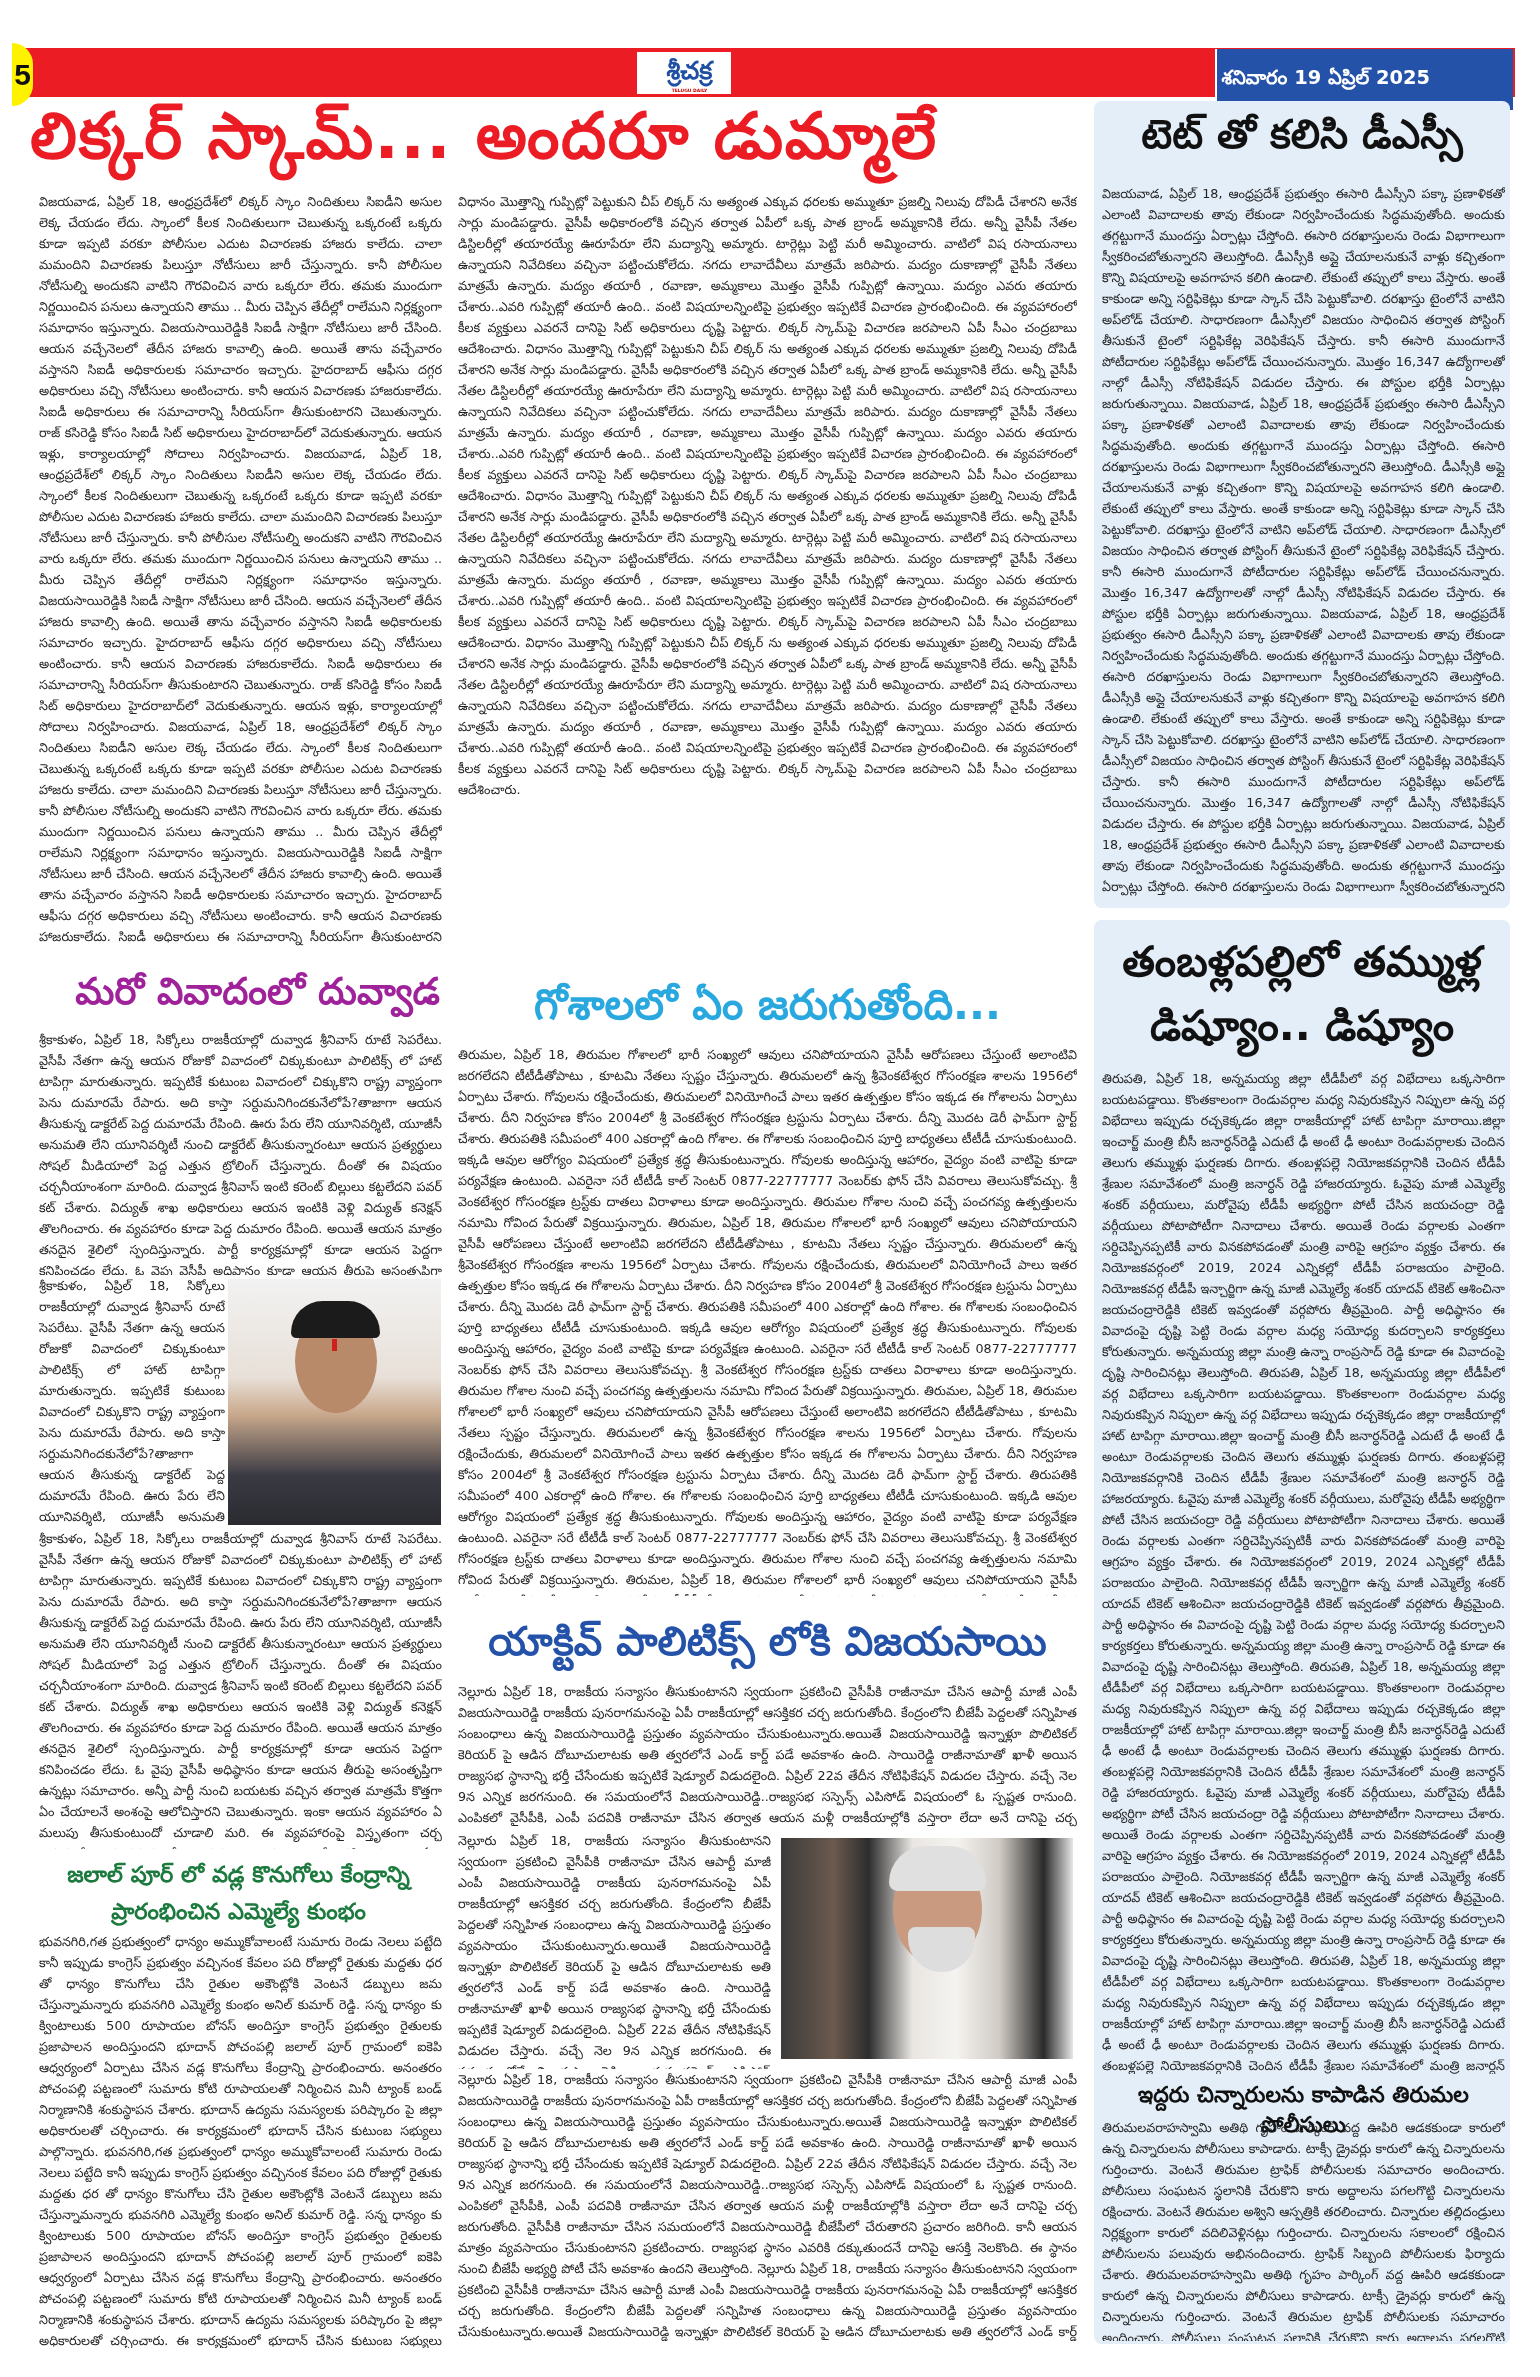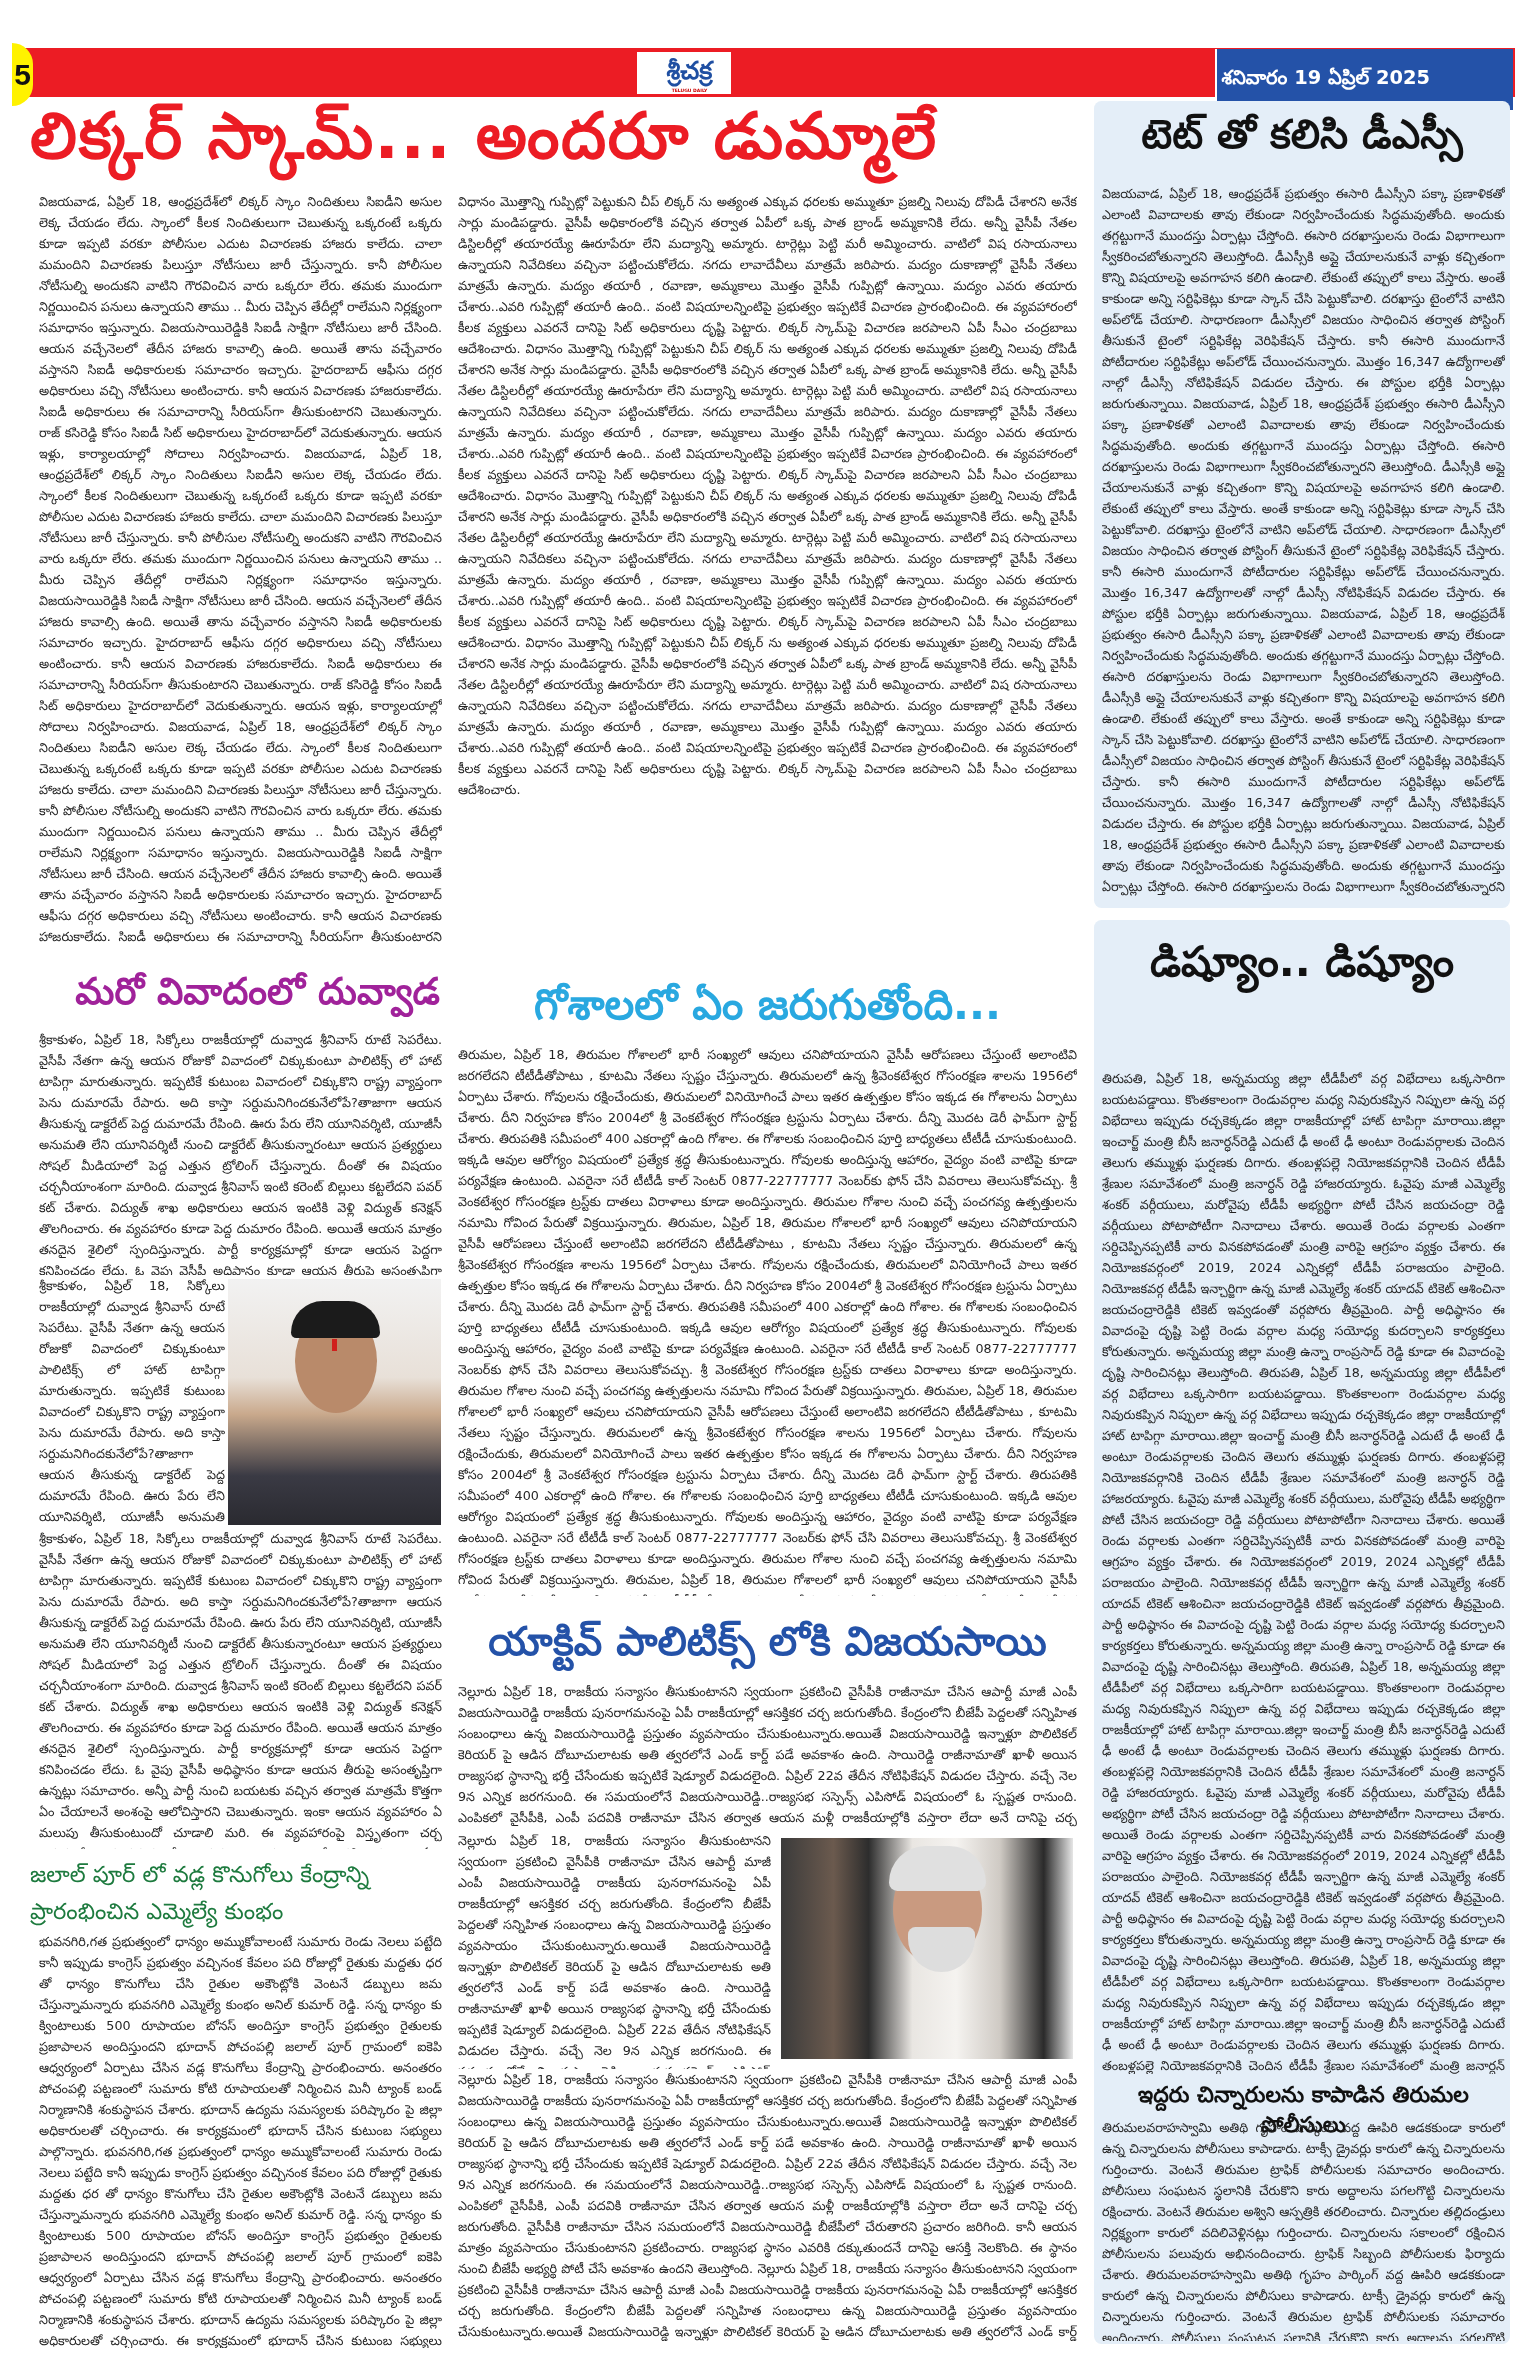--- a/index.html
+++ b/index.html
@@ -25,21 +25,21 @@
              letter-spacing: 1.5px; }
   .side-box { left: 1094px; top: 101px; width: 416px; background: #e4eef8; border-radius: 7.5px; }
   .side-box-1 { height: 807px; }
   .side-box-2 { top: 920px; height: 1424px; border-radius: 7.5px; }
   .hl-side { color: #111; font-weight: bold; text-align: center; }
   .hl-tet { left: 1094px; top: 104px; width: 416px; font-size: 40px; line-height: 60px; }
   .hl-tamb { left: 1094px; top: 930px; width: 416px; font-size: 42px; line-height: 64px; }
   .hl-duv { left: 37px; top: 962px; width: 403px; color: #a0229a; font-size: 37px; line-height: 60px; font-weight: bold; text-align: right; }
   .hl-gos { left: 462px; top: 973px; width: 611px; color: #29a8e0; font-size: 42px; line-height: 63px; font-weight: bold; text-align: center; }
   .hl-act { left: 462px; top: 1610px; width: 611px; color: #2452a8; font-size: 40px; line-height: 63px; font-weight: bold; text-align: center; }
-  .hl-jal { left: 30px; top: 1856px; width: 417px; color: #1d7a3e; font-size: 22.4px; line-height: 37px; font-weight: normal; }
+  .hl-jal { left: 30px; top: 1856px; width: 417px; color: #1d7a3e; font-size: 22.4px; line-height: 37px; font-weight: bold; text-align: center; }
   .hl-police { left: 1096px; top: 2080px; width: 415px; color: #111; font-size: 22px; line-height: 30px; font-weight: bold; text-align: center; }
   
   .col { font-size: 12.7px; line-height: 21px; text-align: justify; overflow: hidden; color: #222; }
   .col p { margin: 0; }
   .c1 { left: 39px; top: 191px; width: 403px; height: 760px; }
   .c2 { left: 458px; top: 191px; width: 619px; height: 760px; }
   .c3 { left: 1102px; top: 183px; width: 403px; height: 716px; }
   .c4a { left: 39px; top: 1029px; width: 403px; height: 246px; }
   .c4b { left: 39px; top: 1275px; width: 186px; height: 253px; }
   .c4c { left: 39px; top: 1528px; width: 403px; height: 321px; }
@@ -99,20 +99,21 @@
     <p>శ్రీకాకుళం, ఏప్రిల్ 18, సిక్కోలు రాజకీయాల్లో దువ్వాడ శ్రీనివాస్ రూటే సెపరేటు. వైసీపీ నేతగా ఉన్న ఆయన రోజుకో వివాదంలో చిక్కుకుంటూ పాలిటిక్స్ లో హాట్ టాపిగ్గా మారుతున్నారు. ఇప్పటికే కుటుంబ వివాదంలో చిక్కుకొని రాష్ట్ర వ్యాప్తంగా పెను దుమారమే రేపారు. అది కాస్తా సర్దుమనిగిందకునేలోపే?తాజాగా ఆయన తీసుకున్న డాక్టరేట్ పెద్ద దుమారమే రేపింది. ఊరు పేరు లేని యూనివర్శిటి, యూజీసీ అనుమతి లేని యూనివర్శిటీ నుంచి డాక్టరేట్ తీసుకున్నారంటూ ఆయన ప్రత్యర్థులు సోషల్ మీడియాలో పెద్ద ఎత్తున ట్రోలింగ్ చేస్తున్నారు. దీంతో ఈ విషయం చర్చనీయాంశంగా మారింది. దువ్వాడ శ్రీనివాస్ ఇంటి కరెంట్ బిల్లులు కట్టలేదని పవర్ కట్ చేశారు. విద్యుత్ శాఖ అధికారులు ఆయన ఇంటికి వెళ్లి విద్యుత్ కనెక్షన్ తొలగించారు. ఈ వ్యవహారం కూడా పెద్ద దుమారం రేపింది. అయితే ఆయన మాత్రం తనదైన శైలిలో స్పందిస్తున్నారు. పార్టీ కార్యక్రమాల్లో కూడా ఆయన పెద్దగా కనిపించడం లేదు. ఓ వైపు వైసీపీ అధిష్ఠానం కూడా ఆయన తీరుపై అసంతృప్తిగా ఉన్నట్లు సమాచారం. అన్నీ పార్టీ నుంచి బయటకు వచ్చిన తర్వాత మాత్రమే కొత్తగా ఏం చేయాలనే అంశంపై ఆలోచిస్తారని చెబుతున్నారు. ఇంకా ఆయన వ్యవహారం ఏ మలుపు తీసుకుంటుందో చూడాలి మరి. ఈ వ్యవహారంపై విస్తృతంగా చర్చ జరుగుతోంది. ఈ సమస్యలన్నీ ఆయన ఎలా ఎదుర్కొంటారో ఆసక్తిగా మారింది. ఏది ఏమైనా కేరాఫ్ అడ్రస్ గా నిలుస్తూ ఉన్నారు దువ్వాడ శ్రీనివాస్. శ్రీకాకుళం, ఏప్రిల్ 18, సిక్కోలు రాజకీయాల్లో దువ్వాడ శ్రీనివాస్ రూటే సెపరేటు. వైసీపీ నేతగా ఉన్న ఆయన రోజుకో వివాదంలో చిక్కుకుంటూ పాలిటిక్స్ లో హాట్ టాపిగ్గా మారుతున్నారు. ఇప్పటికే కుటుంబ వివాదంలో చిక్కుకొని రాష్ట్ర వ్యాప్తంగా పెను దుమారమే రేపారు. అది కాస్తా సర్దుమనిగిందకునేలోపే?తాజాగా ఆయన తీసుకున్న డాక్టరేట్ పెద్ద దుమారమే రేపింది. ఊరు పేరు లేని యూనివర్శిటి, యూజీసీ అనుమతి లేని యూనివర్శిటీ నుంచి డాక్టరేట్ తీసుకున్నారంటూ ఆయన ప్రత్యర్థులు సోషల్ మీడియాలో పెద్ద ఎత్తున ట్రోలింగ్ చేస్తున్నారు. దీంతో ఈ విషయం చర్చనీయాంశంగా మారింది. దువ్వాడ శ్రీనివాస్ ఇంటి కరెంట్ బిల్లులు కట్టలేదని పవర్ కట్ చేశారు. విద్యుత్ శాఖ అధికారులు ఆయన ఇంటికి వెళ్లి విద్యుత్ కనెక్షన్ తొలగించారు. ఈ వ్యవహారం కూడా పెద్ద దుమారం రేపింది. అయితే ఆయన మాత్రం తనదైన శైలిలో స్పందిస్తున్నారు. పార్టీ కార్యక్రమాల్లో కూడా ఆయన పెద్దగా కనిపించడం లేదు. ఓ వైపు వైసీపీ అధిష్ఠానం కూడా ఆయన తీరుపై అసంతృప్తిగా ఉన్నట్లు సమాచారం. అన్నీ పార్టీ నుంచి బయటకు వచ్చిన తర్వాత మాత్రమే కొత్తగా ఏం చేయాలనే అంశంపై ఆలోచిస్తారని చెబుతున్నారు. ఇంకా ఆయన వ్యవహారం ఏ మలుపు తీసుకుంటుందో చూడాలి మరి. ఈ వ్యవహారంపై విస్తృతంగా చర్చ జరుగుతోంది. ఈ సమస్యలన్నీ ఆయన ఎలా ఎదుర్కొంటారో ఆసక్తిగా మారింది. ఏది ఏమైనా కేరాఫ్ అడ్రస్ గా నిలుస్తూ ఉన్నారు దువ్వాడ శ్రీనివాస్. శ్రీకాకుళం, ఏప్రిల్ 18, సిక్కోలు రాజకీయాల్లో దువ్వాడ శ్రీనివాస్ రూటే సెపరేటు. వైసీపీ నేతగా ఉన్న ఆయన రోజుకో వివాదంలో చిక్కుకుంటూ పాలిటిక్స్ లో హాట్ టాపిగ్గా మారుతున్నారు. ఇప్పటికే కుటుంబ వివాదంలో చిక్కుకొని రాష్ట్ర వ్యాప్తంగా పెను దుమారమే రేపారు. అది కాస్తా సర్దుమనిగిందకునేలోపే?తాజాగా ఆయన తీసుకున్న డాక్టరేట్ పెద్ద దుమారమే రేపింది. ఊరు పేరు లేని యూనివర్శిటి, యూజీసీ అనుమతి లేని యూనివర్శిటీ నుంచి డాక్టరేట్ తీసుకున్నారంటూ ఆయన ప్రత్యర్థులు సోషల్ మీడియాలో పెద్ద ఎత్తున ట్రోలింగ్ చేస్తున్నారు. దీంతో ఈ విషయం చర్చనీయాంశంగా మారింది. దువ్వాడ శ్రీనివాస్ ఇంటి కరెంట్ బిల్లులు కట్టలేదని పవర్ కట్ చేశారు. విద్యుత్ శాఖ అధికారులు ఆయన ఇంటికి వెళ్లి విద్యుత్ కనెక్షన్ తొలగించారు. ఈ వ్యవహారం కూడా పెద్ద దుమారం రేపింది. అయితే ఆయన మాత్రం తనదైన శైలిలో స్పందిస్తున్నారు. పార్టీ కార్యక్రమాల్లో కూడా ఆయన పెద్దగా కనిపించడం లేదు. ఓ వైపు వైసీపీ అధిష్ఠానం కూడా ఆయన తీరుపై అసంతృప్తిగా ఉన్నట్లు సమాచారం. అన్నీ పార్టీ నుంచి బయటకు వచ్చిన తర్వాత మాత్రమే కొత్తగా ఏం చేయాలనే అంశంపై ఆలోచిస్తారని చెబుతున్నారు. ఇంకా ఆయన వ్యవహారం ఏ మలుపు తీసుకుంటుందో చూడాలి మరి. ఈ వ్యవహారంపై విస్తృతంగా చర్చ జరుగుతోంది. ఈ సమస్యలన్నీ ఆయన ఎలా ఎదుర్కొంటారో ఆసక్తిగా మారింది. ఏది ఏమైనా కేరాఫ్ అడ్రస్ గా నిలుస్తూ ఉన్నారు దువ్వాడ శ్రీనివాస్. శ్రీకాకుళం, ఏప్రిల్ 18, సిక్కోలు రాజకీయాల్లో దువ్వాడ శ్రీనివాస్ రూటే సెపరేటు. వైసీపీ నేతగా ఉన్న ఆయన రోజుకో వివాదంలో చిక్కుకుంటూ పాలిటిక్స్ లో హాట్ టాపిగ్గా మారుతున్నారు. ఇప్పటికే కుటుంబ వివాదంలో చిక్కుకొని రాష్ట్ర వ్యాప్తంగా పెను దుమారమే రేపారు. అది కాస్తా సర్దుమనిగిందకునేలోపే?తాజాగా ఆయన తీసుకున్న డాక్టరేట్ పెద్ద దుమారమే రేపింది. ఊరు పేరు లేని యూనివర్శిటి, యూజీసీ అనుమతి లేని యూనివర్శిటీ నుంచి డాక్టరేట్ తీసుకున్నారంటూ ఆయన ప్రత్యర్థులు సోషల్ మీడియాలో పెద్ద ఎత్తున ట్రోలింగ్ చేస్తున్నారు. దీంతో ఈ విషయం చర్చనీయాంశంగా మారింది. దువ్వాడ శ్రీనివాస్ ఇంటి కరెంట్ బిల్లులు కట్టలేదని పవర్ కట్ చేశారు. విద్యుత్ శాఖ అధికారులు ఆయన ఇంటికి వెళ్లి విద్యుత్ కనెక్షన్ తొలగించారు. ఈ వ్యవహారం కూడా పెద్ద దుమారం రేపింది. అయితే ఆయన మాత్రం తనదైన శైలిలో స్పందిస్తున్నారు. పార్టీ కార్యక్రమాల్లో కూడా ఆయన పెద్దగా కనిపించడం లేదు. ఓ వైపు వైసీపీ అధిష్ఠానం కూడా ఆయన తీరుపై అసంతృప్తిగా ఉన్నట్లు సమాచారం. అన్నీ పార్టీ నుంచి బయటకు వచ్చిన తర్వాత మాత్రమే కొత్తగా ఏం చేయాలనే అంశంపై ఆలోచిస్తారని చెబుతున్నారు. ఇంకా ఆయన వ్యవహారం ఏ మలుపు తీసుకుంటుందో చూడాలి మరి. ఈ వ్యవహారంపై విస్తృతంగా చర్చ జరుగుతోంది. ఈ సమస్యలన్నీ ఆయన ఎలా ఎదుర్కొంటారో ఆసక్తిగా మారింది. ఏది ఏమైనా కేరాఫ్ అడ్రస్ గా నిలుస్తూ ఉన్నారు దువ్వాడ శ్రీనివాస్.</p>
   </div>
 
 <div class="abs hl-gos">గోశాలలో ఏం జరుగుతోంది...</div>
 <div class="abs col c5">
     <p>తిరుమల, ఏప్రిల్ 18, తిరుమల గోశాలలో భారీ సంఖ్యలో ఆవులు చనిపోయాయని వైసీపీ ఆరోపణలు చేస్తుంటే అలాంటివి జరగలేదని టీటీడీతోపాటు , కూటమి నేతలు స్పష్టం చేస్తున్నారు. తిరుమలలో ఉన్న శ్రీవెంకటేశ్వర గోసంరక్షణ శాలను 1956లో ఏర్పాటు చేశారు. గోవులను రక్షించేందుకు, తిరుమలలో వినియోగించే పాలు ఇతర ఉత్పత్తుల కోసం ఇక్కడ ఈ గోశాలను ఏర్పాటు చేశారు. దీని నిర్వహణ కోసం 2004లో శ్రీ వెంకటేశ్వర గోసంరక్షణ ట్రస్టును ఏర్పాటు చేశారు. దీన్ని మొదట డెరీ ఫామ్‌గా స్టార్ట్ చేశారు. తిరుపతికి సమీపంలో 400 ఎకరాల్లో ఉంది గోశాల. ఈ గోశాలకు సంబంధించిన పూర్తి బాధ్యతలు టీటీడీ చూసుకుంటుంది. ఇక్కడి ఆవుల ఆరోగ్యం విషయంలో ప్రత్యేక శ్రద్ధ తీసుకుంటున్నారు. గోవులకు అందిస్తున్న ఆహారం, వైద్యం వంటి వాటిపై కూడా పర్యవేక్షణ ఉంటుంది. ఎవరైనా సరే టీటీడీ కాల్ సెంటర్ 0877-22777777 నెంబర్‌కు ఫోన్ చేసి వివరాలు తెలుసుకోవచ్చు. శ్రీ వెంకటేశ్వర గోసంరక్షణ ట్రస్ట్‌కు దాతలు విరాళాలు కూడా అందిస్తున్నారు. తిరుమల గోశాల నుంచి వచ్చే పంచగవ్య ఉత్పత్తులను నమామి గోవింద పేరుతో విక్రయిస్తున్నారు. తిరుమల, ఏప్రిల్ 18, తిరుమల గోశాలలో భారీ సంఖ్యలో ఆవులు చనిపోయాయని వైసీపీ ఆరోపణలు చేస్తుంటే అలాంటివి జరగలేదని టీటీడీతోపాటు , కూటమి నేతలు స్పష్టం చేస్తున్నారు. తిరుమలలో ఉన్న శ్రీవెంకటేశ్వర గోసంరక్షణ శాలను 1956లో ఏర్పాటు చేశారు. గోవులను రక్షించేందుకు, తిరుమలలో వినియోగించే పాలు ఇతర ఉత్పత్తుల కోసం ఇక్కడ ఈ గోశాలను ఏర్పాటు చేశారు. దీని నిర్వహణ కోసం 2004లో శ్రీ వెంకటేశ్వర గోసంరక్షణ ట్రస్టును ఏర్పాటు చేశారు. దీన్ని మొదట డెరీ ఫామ్‌గా స్టార్ట్ చేశారు. తిరుపతికి సమీపంలో 400 ఎకరాల్లో ఉంది గోశాల. ఈ గోశాలకు సంబంధించిన పూర్తి బాధ్యతలు టీటీడీ చూసుకుంటుంది. ఇక్కడి ఆవుల ఆరోగ్యం విషయంలో ప్రత్యేక శ్రద్ధ తీసుకుంటున్నారు. గోవులకు అందిస్తున్న ఆహారం, వైద్యం వంటి వాటిపై కూడా పర్యవేక్షణ ఉంటుంది. ఎవరైనా సరే టీటీడీ కాల్ సెంటర్ 0877-22777777 నెంబర్‌కు ఫోన్ చేసి వివరాలు తెలుసుకోవచ్చు. శ్రీ వెంకటేశ్వర గోసంరక్షణ ట్రస్ట్‌కు దాతలు విరాళాలు కూడా అందిస్తున్నారు. తిరుమల గోశాల నుంచి వచ్చే పంచగవ్య ఉత్పత్తులను నమామి గోవింద పేరుతో విక్రయిస్తున్నారు. తిరుమల, ఏప్రిల్ 18, తిరుమల గోశాలలో భారీ సంఖ్యలో ఆవులు చనిపోయాయని వైసీపీ ఆరోపణలు చేస్తుంటే అలాంటివి జరగలేదని టీటీడీతోపాటు , కూటమి నేతలు స్పష్టం చేస్తున్నారు. తిరుమలలో ఉన్న శ్రీవెంకటేశ్వర గోసంరక్షణ శాలను 1956లో ఏర్పాటు చేశారు. గోవులను రక్షించేందుకు, తిరుమలలో వినియోగించే పాలు ఇతర ఉత్పత్తుల కోసం ఇక్కడ ఈ గోశాలను ఏర్పాటు చేశారు. దీని నిర్వహణ కోసం 2004లో శ్రీ వెంకటేశ్వర గోసంరక్షణ ట్రస్టును ఏర్పాటు చేశారు. దీన్ని మొదట డెరీ ఫామ్‌గా స్టార్ట్ చేశారు. తిరుపతికి సమీపంలో 400 ఎకరాల్లో ఉంది గోశాల. ఈ గోశాలకు సంబంధించిన పూర్తి బాధ్యతలు టీటీడీ చూసుకుంటుంది. ఇక్కడి ఆవుల ఆరోగ్యం విషయంలో ప్రత్యేక శ్రద్ధ తీసుకుంటున్నారు. గోవులకు అందిస్తున్న ఆహారం, వైద్యం వంటి వాటిపై కూడా పర్యవేక్షణ ఉంటుంది. ఎవరైనా సరే టీటీడీ కాల్ సెంటర్ 0877-22777777 నెంబర్‌కు ఫోన్ చేసి వివరాలు తెలుసుకోవచ్చు. శ్రీ వెంకటేశ్వర గోసంరక్షణ ట్రస్ట్‌కు దాతలు విరాళాలు కూడా అందిస్తున్నారు. తిరుమల గోశాల నుంచి వచ్చే పంచగవ్య ఉత్పత్తులను నమామి గోవింద పేరుతో విక్రయిస్తున్నారు. తిరుమల, ఏప్రిల్ 18, తిరుమల గోశాలలో భారీ సంఖ్యలో ఆవులు చనిపోయాయని వైసీపీ ఆరోపణలు చేస్తుంటే అలాంటివి జరగలేదని టీటీడీతోపాటు , కూటమి నేతలు స్పష్టం చేస్తున్నారు. తిరుమలలో ఉన్న శ్రీవెంకటేశ్వర గోసంరక్షణ శాలను 1956లో ఏర్పాటు చేశారు. గోవులను రక్షించేందుకు, తిరుమలలో వినియోగించే పాలు ఇతర ఉత్పత్తుల కోసం ఇక్కడ ఈ గోశాలను ఏర్పాటు చేశారు. దీని నిర్వహణ కోసం 2004లో శ్రీ వెంకటేశ్వర గోసంరక్షణ ట్రస్టును ఏర్పాటు చేశారు. దీన్ని మొదట డెరీ ఫామ్‌గా స్టార్ట్ చేశారు. తిరుపతికి సమీపంలో 400 ఎకరాల్లో ఉంది గోశాల. ఈ గోశాలకు సంబంధించిన పూర్తి బాధ్యతలు టీటీడీ చూసుకుంటుంది. ఇక్కడి ఆవుల ఆరోగ్యం విషయంలో ప్రత్యేక శ్రద్ధ తీసుకుంటున్నారు. గోవులకు అందిస్తున్న ఆహారం, వైద్యం వంటి వాటిపై కూడా పర్యవేక్షణ ఉంటుంది. ఎవరైనా సరే టీటీడీ కాల్ సెంటర్ 0877-22777777 నెంబర్‌కు ఫోన్ చేసి వివరాలు తెలుసుకోవచ్చు. శ్రీ వెంకటేశ్వర గోసంరక్షణ ట్రస్ట్‌కు దాతలు విరాళాలు కూడా అందిస్తున్నారు. తిరుమల గోశాల నుంచి వచ్చే పంచగవ్య ఉత్పత్తులను నమామి గోవింద పేరుతో విక్రయిస్తున్నారు.</p>
   </div>
 
 <div class="abs side-box side-box-2"></div>
 <div class="abs hl-side hl-tamb">
+  <div>తంబళ్లపల్లిలో తమ్ముళ్ల</div>
   <div>డిష్యూం.. డిష్యూం</div>
 </div>
 <div class="abs col c6">
     <p>తిరుపతి, ఏప్రిల్ 18, అన్నమయ్య జిల్లా టీడీపీలో వర్గ విభేదాలు ఒక్కసారిగా బయటపడ్డాయి. కొంతకాలంగా రెండువర్గాల మధ్య నివురుకప్పిన నిప్పులా ఉన్న వర్గ విభేదాలు ఇప్పుడు రచ్చకెక్కడం జిల్లా రాజకీయాల్లో హాట్ టాపిగ్గా మారాయి.జిల్లా ఇంచార్జ్ మంత్రి బీసీ జనార్ధన్‌రెడ్డి ఎదుటే ఢీ అంటే ఢీ అంటూ రెండువర్గాలకు చెందిన తెలుగు తమ్ముళ్లు ఘర్షణకు దిగారు. తంబళ్లపల్లె నియోజకవర్గానికి చెందిన టీడీపీ శ్రేణుల సమావేశంలో మంత్రి జనార్ధన్ రెడ్డి హాజరయ్యారు. ఓవైపు మాజీ ఎమ్మెల్యే శంకర్ వర్గీయులు, మరోవైపు టీడీపీ అభ్యర్థిగా పోటీ చేసిన జయచంద్రా రెడ్డి వర్గీయులు పోటాపోటీగా నినాదాలు చేశారు. అయితే రెండు వర్గాలకు ఎంతగా సర్దిచెప్పినప్పటికీ వారు వినకపోవడంతో మంత్రి వారిపై ఆగ్రహం వ్యక్తం చేశారు. ఈ నియోజకవర్గంలో 2019, 2024 ఎన్నికల్లో టీడీపీ పరాజయం పాలైంది. నియోజకవర్గ టీడీపీ ఇన్చార్జిగా ఉన్న మాజీ ఎమ్మెల్యే శంకర్ యాదవ్ టికెట్ ఆశించినా జయచంద్రారెడ్డికి టికెట్ ఇవ్వడంతో వర్గపోరు తీవ్రమైంది. పార్టీ అధిష్ఠానం ఈ వివాదంపై దృష్టి పెట్టి రెండు వర్గాల మధ్య సయోధ్య కుదర్చాలని కార్యకర్తలు కోరుతున్నారు. అన్నమయ్య జిల్లా మంత్రి ఉన్నా రాంప్రసాద్ రెడ్డి కూడా ఈ వివాదంపై దృష్టి సారించినట్లు తెలుస్తోంది. తిరుపతి, ఏప్రిల్ 18, అన్నమయ్య జిల్లా టీడీపీలో వర్గ విభేదాలు ఒక్కసారిగా బయటపడ్డాయి. కొంతకాలంగా రెండువర్గాల మధ్య నివురుకప్పిన నిప్పులా ఉన్న వర్గ విభేదాలు ఇప్పుడు రచ్చకెక్కడం జిల్లా రాజకీయాల్లో హాట్ టాపిగ్గా మారాయి.జిల్లా ఇంచార్జ్ మంత్రి బీసీ జనార్ధన్‌రెడ్డి ఎదుటే ఢీ అంటే ఢీ అంటూ రెండువర్గాలకు చెందిన తెలుగు తమ్ముళ్లు ఘర్షణకు దిగారు. తంబళ్లపల్లె నియోజకవర్గానికి చెందిన టీడీపీ శ్రేణుల సమావేశంలో మంత్రి జనార్ధన్ రెడ్డి హాజరయ్యారు. ఓవైపు మాజీ ఎమ్మెల్యే శంకర్ వర్గీయులు, మరోవైపు టీడీపీ అభ్యర్థిగా పోటీ చేసిన జయచంద్రా రెడ్డి వర్గీయులు పోటాపోటీగా నినాదాలు చేశారు. అయితే రెండు వర్గాలకు ఎంతగా సర్దిచెప్పినప్పటికీ వారు వినకపోవడంతో మంత్రి వారిపై ఆగ్రహం వ్యక్తం చేశారు. ఈ నియోజకవర్గంలో 2019, 2024 ఎన్నికల్లో టీడీపీ పరాజయం పాలైంది. నియోజకవర్గ టీడీపీ ఇన్చార్జిగా ఉన్న మాజీ ఎమ్మెల్యే శంకర్ యాదవ్ టికెట్ ఆశించినా జయచంద్రారెడ్డికి టికెట్ ఇవ్వడంతో వర్గపోరు తీవ్రమైంది. పార్టీ అధిష్ఠానం ఈ వివాదంపై దృష్టి పెట్టి రెండు వర్గాల మధ్య సయోధ్య కుదర్చాలని కార్యకర్తలు కోరుతున్నారు. అన్నమయ్య జిల్లా మంత్రి ఉన్నా రాంప్రసాద్ రెడ్డి కూడా ఈ వివాదంపై దృష్టి సారించినట్లు తెలుస్తోంది. తిరుపతి, ఏప్రిల్ 18, అన్నమయ్య జిల్లా టీడీపీలో వర్గ విభేదాలు ఒక్కసారిగా బయటపడ్డాయి. కొంతకాలంగా రెండువర్గాల మధ్య నివురుకప్పిన నిప్పులా ఉన్న వర్గ విభేదాలు ఇప్పుడు రచ్చకెక్కడం జిల్లా రాజకీయాల్లో హాట్ టాపిగ్గా మారాయి.జిల్లా ఇంచార్జ్ మంత్రి బీసీ జనార్ధన్‌రెడ్డి ఎదుటే ఢీ అంటే ఢీ అంటూ రెండువర్గాలకు చెందిన తెలుగు తమ్ముళ్లు ఘర్షణకు దిగారు. తంబళ్లపల్లె నియోజకవర్గానికి చెందిన టీడీపీ శ్రేణుల సమావేశంలో మంత్రి జనార్ధన్ రెడ్డి హాజరయ్యారు. ఓవైపు మాజీ ఎమ్మెల్యే శంకర్ వర్గీయులు, మరోవైపు టీడీపీ అభ్యర్థిగా పోటీ చేసిన జయచంద్రా రెడ్డి వర్గీయులు పోటాపోటీగా నినాదాలు చేశారు. అయితే రెండు వర్గాలకు ఎంతగా సర్దిచెప్పినప్పటికీ వారు వినకపోవడంతో మంత్రి వారిపై ఆగ్రహం వ్యక్తం చేశారు. ఈ నియోజకవర్గంలో 2019, 2024 ఎన్నికల్లో టీడీపీ పరాజయం పాలైంది. నియోజకవర్గ టీడీపీ ఇన్చార్జిగా ఉన్న మాజీ ఎమ్మెల్యే శంకర్ యాదవ్ టికెట్ ఆశించినా జయచంద్రారెడ్డికి టికెట్ ఇవ్వడంతో వర్గపోరు తీవ్రమైంది. పార్టీ అధిష్ఠానం ఈ వివాదంపై దృష్టి పెట్టి రెండు వర్గాల మధ్య సయోధ్య కుదర్చాలని కార్యకర్తలు కోరుతున్నారు. అన్నమయ్య జిల్లా మంత్రి ఉన్నా రాంప్రసాద్ రెడ్డి కూడా ఈ వివాదంపై దృష్టి సారించినట్లు తెలుస్తోంది. తిరుపతి, ఏప్రిల్ 18, అన్నమయ్య జిల్లా టీడీపీలో వర్గ విభేదాలు ఒక్కసారిగా బయటపడ్డాయి. కొంతకాలంగా రెండువర్గాల మధ్య నివురుకప్పిన నిప్పులా ఉన్న వర్గ విభేదాలు ఇప్పుడు రచ్చకెక్కడం జిల్లా రాజకీయాల్లో హాట్ టాపిగ్గా మారాయి.జిల్లా ఇంచార్జ్ మంత్రి బీసీ జనార్ధన్‌రెడ్డి ఎదుటే ఢీ అంటే ఢీ అంటూ రెండువర్గాలకు చెందిన తెలుగు తమ్ముళ్లు ఘర్షణకు దిగారు. తంబళ్లపల్లె నియోజకవర్గానికి చెందిన టీడీపీ శ్రేణుల సమావేశంలో మంత్రి జనార్ధన్ రెడ్డి హాజరయ్యారు. ఓవైపు మాజీ ఎమ్మెల్యే శంకర్ వర్గీయులు, మరోవైపు టీడీపీ అభ్యర్థిగా పోటీ చేసిన జయచంద్రా రెడ్డి వర్గీయులు పోటాపోటీగా నినాదాలు చేశారు. అయితే రెండు వర్గాలకు ఎంతగా సర్దిచెప్పినప్పటికీ వారు వినకపోవడంతో మంత్రి వారిపై ఆగ్రహం వ్యక్తం చేశారు. ఈ నియోజకవర్గంలో 2019, 2024 ఎన్నికల్లో టీడీపీ పరాజయం పాలైంది. నియోజకవర్గ టీడీపీ ఇన్చార్జిగా ఉన్న మాజీ ఎమ్మెల్యే శంకర్ యాదవ్ టికెట్ ఆశించినా జయచంద్రారెడ్డికి టికెట్ ఇవ్వడంతో వర్గపోరు తీవ్రమైంది. పార్టీ అధిష్ఠానం ఈ వివాదంపై దృష్టి పెట్టి రెండు వర్గాల మధ్య సయోధ్య కుదర్చాలని కార్యకర్తలు కోరుతున్నారు. అన్నమయ్య జిల్లా మంత్రి ఉన్నా రాంప్రసాద్ రెడ్డి కూడా ఈ వివాదంపై దృష్టి సారించినట్లు తెలుస్తోంది.</p>
   </div>
 
 <div class="abs hl-police">ఇద్దరు చిన్నారులను కాపాడిన తిరుమల పోలీసులు</div>
 <div class="abs col c9">
     <p>తిరుమలవరాహస్వామి అతిథి గృహం పార్కింగ్ వద్ద ఊపిరి ఆడకకుండా కారులో ఉన్న చిన్నారులను పోలీసులు కాపాడారు. టాక్సీ డ్రైవర్లు కారులో ఉన్న చిన్నారులను గుర్తించారు. వెంటనే తిరుమల ట్రాఫిక్ పోలీసులకు సమాచారం అందించారు. పోలీసులు సంఘటన స్థలానికి చేరుకొని కారు అద్దాలను పగలగొట్టి చిన్నారులను రక్షించారు. వెంటనే తిరుమల అశ్విని ఆస్పత్రికి తరలించారు. చిన్నారుల తల్లిదండ్రులు నిర్లక్ష్యంగా కారులో వదిలివెళ్లినట్లు గుర్తించారు. చిన్నారులను సకాలంలో రక్షించిన పోలీసులను పలువురు అభినందించారు. ట్రాఫిక్ సిబ్బంది పోలీసులకు ఫిర్యాదు చేశారు. తిరుమలవరాహస్వామి అతిథి గృహం పార్కింగ్ వద్ద ఊపిరి ఆడకకుండా కారులో ఉన్న చిన్నారులను పోలీసులు కాపాడారు. టాక్సీ డ్రైవర్లు కారులో ఉన్న చిన్నారులను గుర్తించారు. వెంటనే తిరుమల ట్రాఫిక్ పోలీసులకు సమాచారం అందించారు. పోలీసులు సంఘటన స్థలానికి చేరుకొని కారు అద్దాలను పగలగొట్టి చిన్నారులను రక్షించారు. వెంటనే తిరుమల అశ్విని ఆస్పత్రికి తరలించారు. చిన్నారుల తల్లిదండ్రులు నిర్లక్ష్యంగా కారులో వదిలివెళ్లినట్లు గుర్తించారు. చిన్నారులను సకాలంలో రక్షించిన పోలీసులను పలువురు అభినందించారు. ట్రాఫిక్ సిబ్బంది పోలీసులకు ఫిర్యాదు చేశారు. తిరుమలవరాహస్వామి అతిథి గృహం పార్కింగ్ వద్ద ఊపిరి ఆడకకుండా కారులో ఉన్న చిన్నారులను పోలీసులు కాపాడారు. టాక్సీ డ్రైవర్లు కారులో ఉన్న చిన్నారులను గుర్తించారు. వెంటనే తిరుమల ట్రాఫిక్ పోలీసులకు సమాచారం అందించారు. పోలీసులు సంఘటన స్థలానికి చేరుకొని కారు అద్దాలను పగలగొట్టి చిన్నారులను రక్షించారు. వెంటనే తిరుమల అశ్విని ఆస్పత్రికి తరలించారు. చిన్నారుల తల్లిదండ్రులు నిర్లక్ష్యంగా కారులో వదిలివెళ్లినట్లు గుర్తించారు. చిన్నారులను సకాలంలో రక్షించిన పోలీసులను పలువురు అభినందించారు. ట్రాఫిక్ సిబ్బంది పోలీసులకు ఫిర్యాదు చేశారు. తిరుమలవరాహస్వామి అతిథి గృహం పార్కింగ్ వద్ద ఊపిరి ఆడకకుండా కారులో ఉన్న చిన్నారులను పోలీసులు కాపాడారు. టాక్సీ డ్రైవర్లు కారులో ఉన్న చిన్నారులను గుర్తించారు. వెంటనే తిరుమల ట్రాఫిక్ పోలీసులకు సమాచారం అందించారు. పోలీసులు సంఘటన స్థలానికి చేరుకొని కారు అద్దాలను పగలగొట్టి చిన్నారులను రక్షించారు. వెంటనే తిరుమల అశ్విని ఆస్పత్రికి తరలించారు. చిన్నారుల తల్లిదండ్రులు నిర్లక్ష్యంగా కారులో వదిలివెళ్లినట్లు గుర్తించారు. చిన్నారులను సకాలంలో రక్షించిన పోలీసులను పలువురు అభినందించారు. ట్రాఫిక్ సిబ్బంది పోలీసులకు ఫిర్యాదు చేశారు.</p>
   </div>

